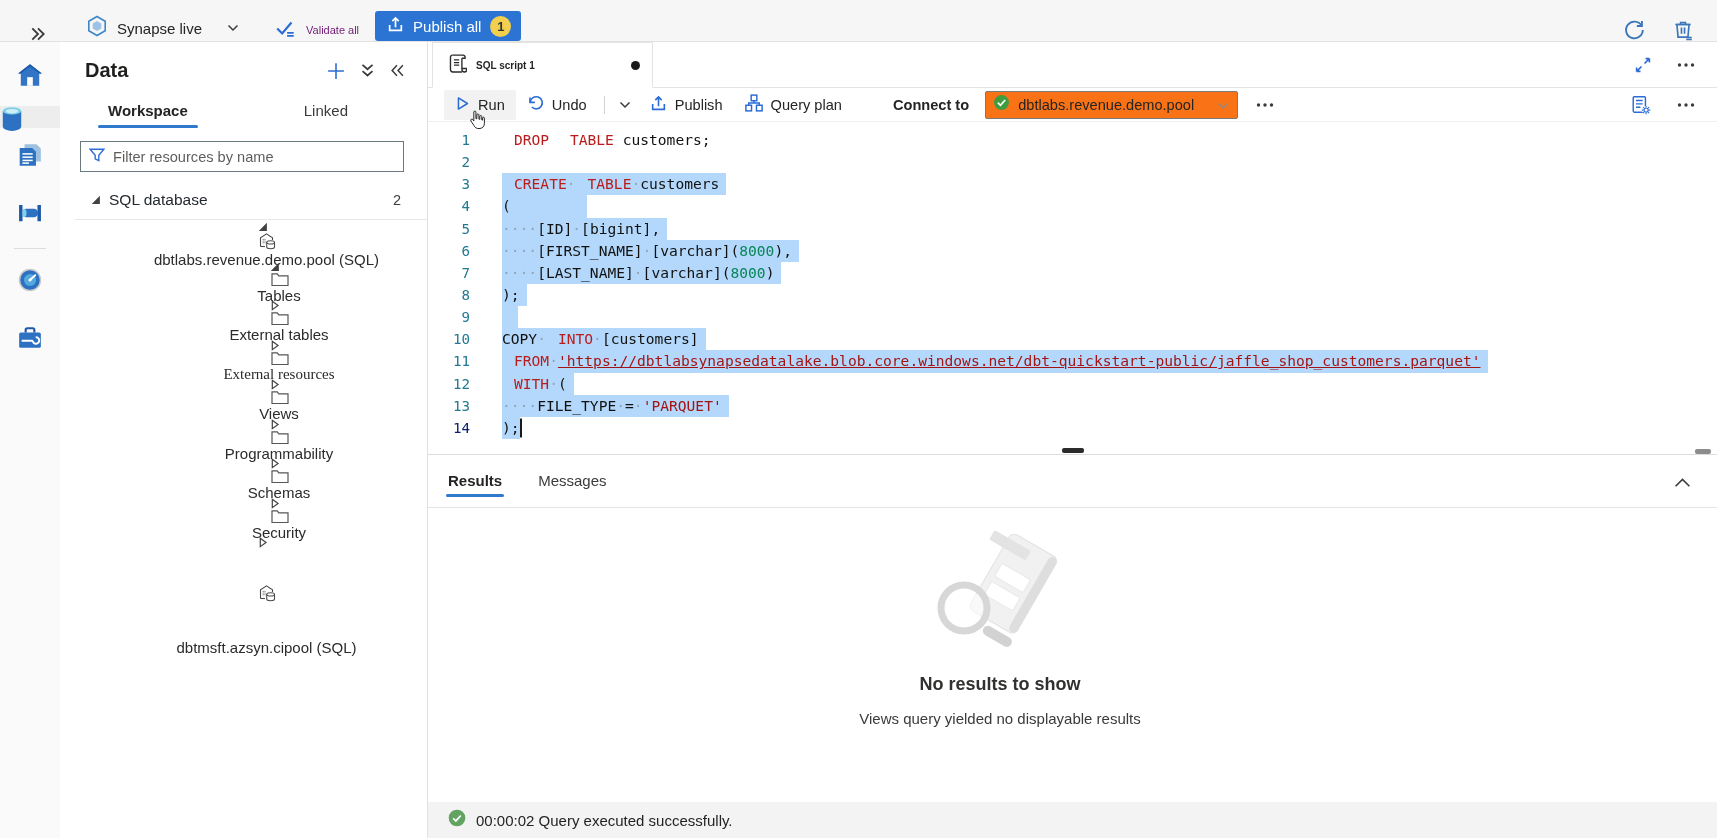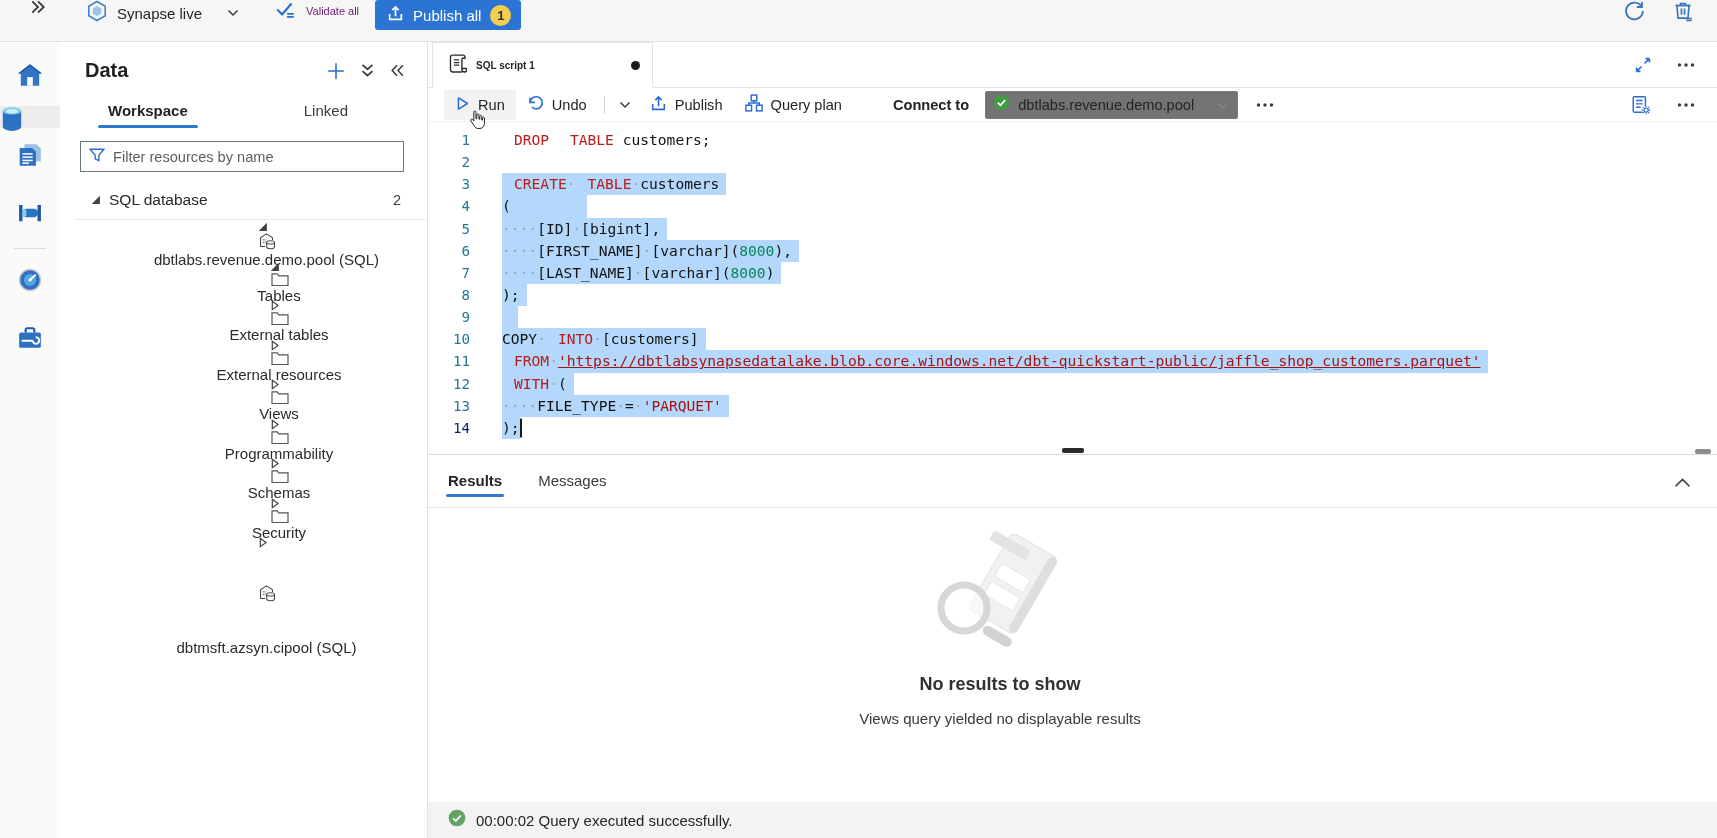--- a/index.html
+++ b/index.html
@@ -2,21 +2,21 @@
 <html><head>
 <meta charset="utf-8">
 <style>
   * { margin:0; padding:0; box-sizing:border-box; }
   html,body { width:1717px; height:838px; overflow:hidden; background:#fff;
     font-family:"Liberation Sans", sans-serif; }
   .app { position:relative; width:1717px; height:838px; background:#fff; overflow:hidden; }
 
   
   .topbar { height:42px; background:#f6f6f6; border-bottom:1px solid #e2e2e2;
-    display:flex; align-items:flex-start; }
+    display:flex; align-items:flex-end; }
   .tb-left-chev { margin-left:30px; display:flex; cursor:pointer; }
   .mode-btn { margin-left:40px; display:flex; align-items:center; gap:9px; cursor:pointer; }
   .mode-btn .lbl { font-size:15px; color:#242424; }
   .mode-btn .chev { margin-left:16px; display:flex; }
   .validate-btn { margin-left:36px; display:flex; align-items:center; gap:9px; cursor:pointer; }
   .validate-btn .lbl { font-size:11px; color:#701a75; }
   .publishall-btn { margin-left:16px; height:30px; background:#2b74d4; border:none; border-radius:3px;
     display:flex; align-items:center; gap:9px; padding:0 10px 0 12px; cursor:pointer; }
   .publishall-btn .lbl { font-size:15px; color:#fff; }
   .publishall-btn .badge { width:21px; height:21px; border-radius:50%; background:#f2cf4e;
@@ -71,21 +71,21 @@
   .tabstrip-right span { display:flex; cursor:pointer; }
 
   .toolbar { height:34px; display:flex; align-items:center; padding-left:16px; border-bottom:1px solid #efefef; }
   .tb-btn { display:flex; align-items:center; gap:8px; height:30px; padding:0 11px; font-size:14.6px;
     color:#242424; cursor:pointer; border-radius:2px; white-space:nowrap; }
   .tb-btn.hovered { background:#f2f2f2; }
   .tb-vdiv { width:1px; height:18px; background:#d1d1d1; margin:0 6px; flex:none; }
   .tb-chev { display:flex; padding:0 8px; cursor:pointer; }
   .connect-lbl { font-weight:700; font-size:14.6px; color:#242424; margin-left:40px; white-space:nowrap; }
   .pool-dd { margin-left:16px; width:253px; height:28px; border:1px solid #7a7a7a; border-radius:2px;
-    background:#737373; display:flex; align-items:center; padding:0 8px 0 7px; gap:8px; cursor:pointer; }
+    background:#f97316; display:flex; align-items:center; padding:0 8px 0 7px; gap:8px; cursor:pointer; }
   .pool-dd .lbl { font-size:14.6px; color:#242424; white-space:nowrap; overflow:hidden; flex:1; }
   .tb-ellipsis { margin-left:18px; display:flex; cursor:pointer; }
   .toolbar-right { margin-left:auto; display:flex; align-items:center; gap:26px; padding-right:22px; }
   .toolbar-right span { display:flex; cursor:pointer; }
 
   
   .editor { height:326px; background:#fff; padding-top:7px; position:relative; overflow:hidden;
     font-family:"DejaVu Sans Mono", monospace; font-size:14.6px; }
   .code-line { display:flex; height:22.15px; line-height:22.15px; white-space:pre; }
   .ln { width:42px; text-align:right; color:#237893; flex:none; font-size:14.2px; }
@@ -335,21 +335,21 @@
                   <path d="M3 1.2 L8.2 5 L3 8.8 Z" fill="none" stroke="#424242" stroke-width="1.1"></path>
                 </svg>
               </span>
               <span class="ticon">
                 <svg width="18" height="15" viewBox="0 0 18 15">
                   <path d="M1 13.5 V1.8 H6.2 L7.8 3.9 H17 V13.5 Z" fill="none" stroke="#565656" stroke-width="1.2"></path>
                 </svg>
               </span>
               <span class="tlabel">External tables</span>
             </div>
-            <div class="tree-row" style="padding-left: 62px;">
+            <div class="tree-row" style="padding-left: 62px; font-family: Liberation Serif, serif;">
               <span class="twisty">
                 <svg width="11" height="11" viewBox="0 0 10 10">
                   <path d="M3 1.2 L8.2 5 L3 8.8 Z" fill="none" stroke="#424242" stroke-width="1.1"></path>
                 </svg>
               </span>
               <span class="ticon">
                 <svg width="18" height="15" viewBox="0 0 18 15">
                   <path d="M1 13.5 V1.8 H6.2 L7.8 3.9 H17 V13.5 Z" fill="none" stroke="#565656" stroke-width="1.2"></path>
                 </svg>
               </span>

